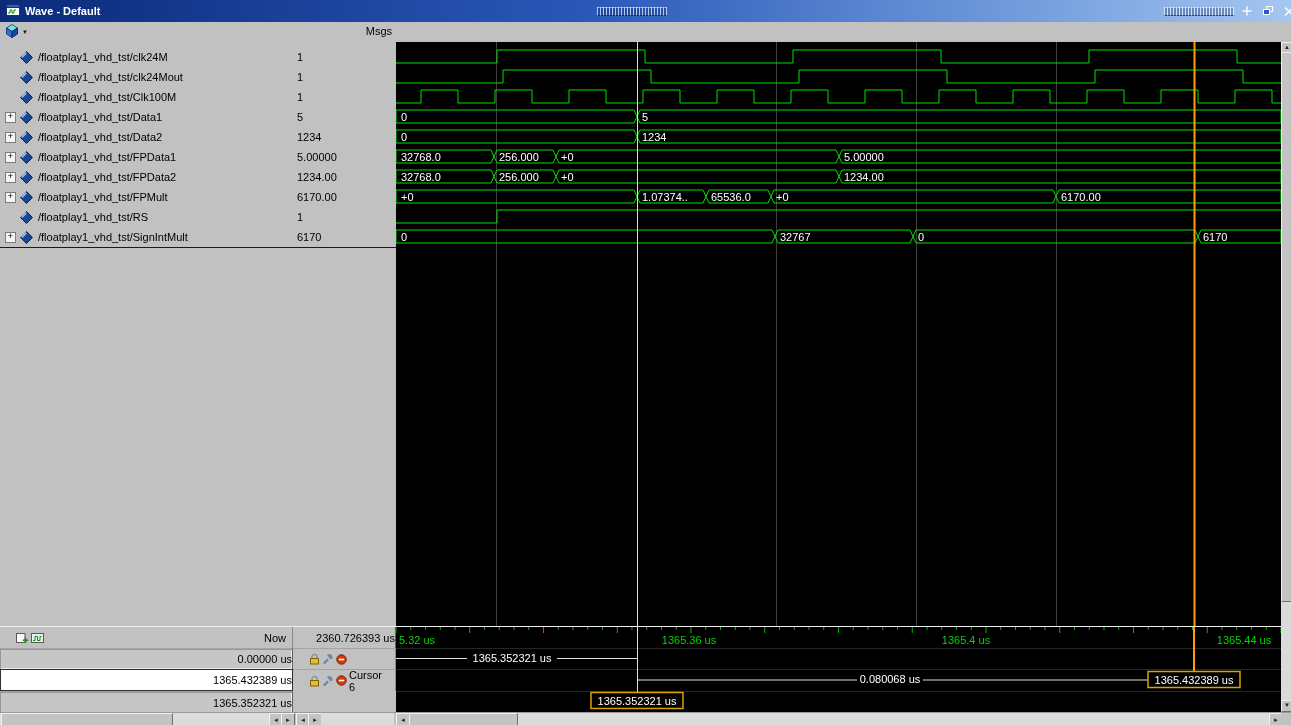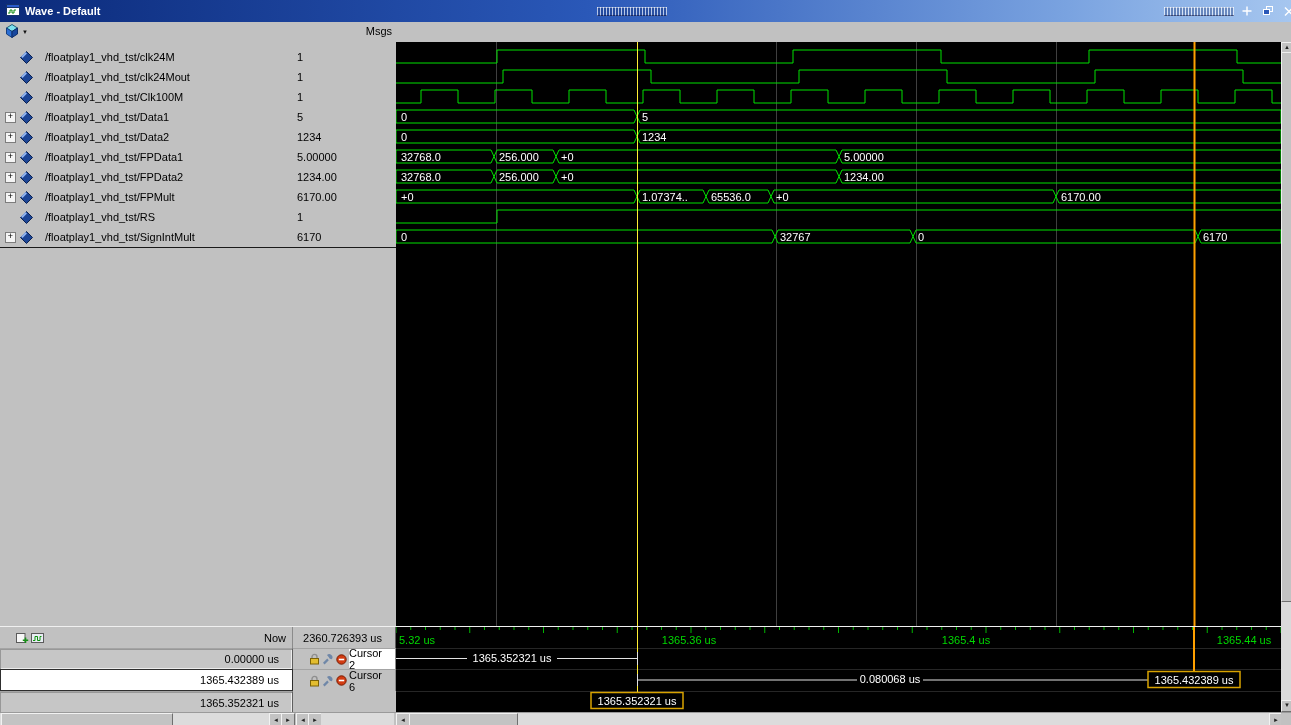--- a/index.html
+++ b/index.html
@@ -29,21 +29,21 @@
   #names{position:absolute;top:42px;left:0;width:293px;height:584px;background:#c1c1c1;
          border-right:1px solid #8b8b8b;padding-top:5px;overflow:hidden}
   #values{position:absolute;top:42px;left:293px;width:103px;height:584px;background:#c1c1c1;
           border-right:1px solid #5f5f5f;padding-top:5px;overflow:hidden}
   .sig-row{height:20px;display:flex;align-items:center;white-space:nowrap}
   .sig-row.last,.val-row.last{border-bottom:1px solid #1a1a1a}
   .expander{width:9px;height:9px;margin-left:5px;flex:none;background:#f4f4f4;border:1px solid #7d7d7d;
             font-size:9px;line-height:7px;text-align:center;color:#000}
   .expander.empty{visibility:hidden}
   .sigicon{width:13px;height:13px;margin-left:4px;flex:none;display:inline-flex}
-  .sig-name{margin-left:12px}
+  .sig-name{margin-left:5px}
   .val-row{height:20px;line-height:20px;padding-left:4px;white-space:nowrap}
 
   #wavearea{position:absolute;top:42px;left:396px;width:885px;height:584px;background:#000}
   #wave-svg text,#cursor-svg text{font-family:"Liberation Sans",sans-serif;font-size:11px}
 
   
   #vscroll{position:absolute;top:42px;left:1281px;width:10px;height:670px;background:#dadada}
   #vscroll .sb-btn{position:absolute;left:0;width:10px;height:10px;background:#c3c3c3;
                    border:1px solid;border-color:#efefef #6f6f6f #6f6f6f #efefef;
                    font-size:6px;line-height:8px;text-align:center;color:#222}
@@ -53,21 +53,21 @@
 
   
   #cursorpane{position:absolute;top:626px;left:0;width:1281px;height:86px;background:#c1c1c1;
               border-top:1px solid #f0f0f0}
   #cursor-left{position:absolute;top:0;left:0;width:396px;height:86px;display:grid;
                grid-template-columns:293px 103px;grid-template-rows:21px 21px 22px 22px}
   #cursor-svg{position:absolute;top:0;left:396px}
   .c-name{display:flex;align-items:center;padding-left:14px;border-right:1px solid #8b8b8b;
           border-top:1px solid #a4a4a4;overflow:hidden}
   .c-val{border-top:1px solid #a4a4a4;border-right:1px solid #5f5f5f;display:flex;align-items:center;
-         justify-content:flex-end;padding-right:13px;white-space:nowrap}
+         justify-content:flex-end;padding-right:0;white-space:nowrap}
   .c-name.first,.c-val.first{border-top:none}
   .c-icons{display:flex;gap:2px;align-items:center;flex:none;padding:0 2px}
   .cicon{display:inline-flex}
   .c-labelbox{flex:1;height:100%;display:flex;align-items:center;justify-content:flex-end;padding-right:6px}
   .c-labelbox.sel{background:#fff}
   .c-val.cursor{background:#c6c6c6;box-shadow:inset 1px 1px 0 #989898,inset -1px -1px 0 #ececec}
   .c-val.sel{background:#fff;box-shadow:none;border:1px solid #2e2e2e}
 
   
   #hscrollrow{position:absolute;top:712px;left:0;width:1291px;height:13px;background:#c1c1c1;
@@ -348,23 +348,20 @@
                 <path d="M1.8,10.6 L6,6.4" stroke="#6f87a8" stroke-width="2.2" fill="none"></path>
                 <path d="M5,2 a3.2,3.2 0 0 1 4.8,4.2 l-2,-0.5 -1.2,-1.6 z" fill="#6f87a8"></path>
               </svg>
             </span>
             <span class="cicon">
               <svg width="11" height="11">
                 <circle cx="5.5" cy="5.5" r="4.7" fill="#d23b12" stroke="#7a1c00"></circle>
                 <rect x="2.8" y="4.7" width="5.4" height="1.6" fill="#ffffff"></rect>
               </svg>
             </span>
-          </span>
-          <span class="c-labelbox sel">
-            <span>Cursor 2</span>
           </span>
         </div>
         <div class="c-val cursor sel">1365.432389 us</div>
         <div class="c-name">
           <span class="c-icons">
             <span class="cicon">
               <svg width="11" height="12">
                 <path d="M3,5.5 V4 a2.5,2.6 0 0 1 5,0 V5.5" fill="none" stroke="#8f8f8f" stroke-width="1.4"></path>
                 <rect x="1.5" y="5.5" width="8" height="5.5" fill="#e3bd2f" stroke="#7c6207"></rect>
               </svg>

